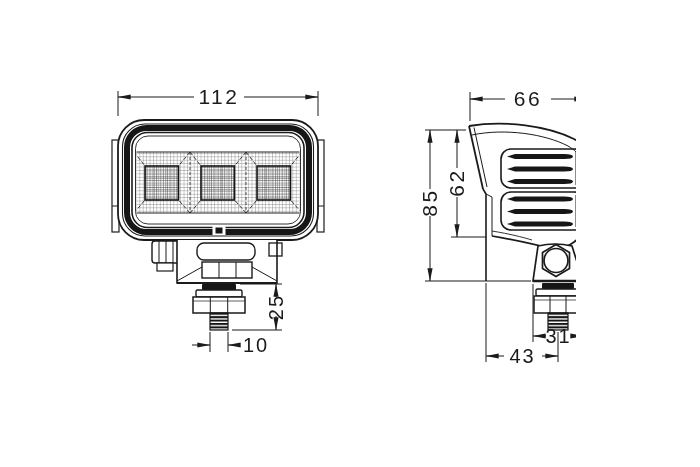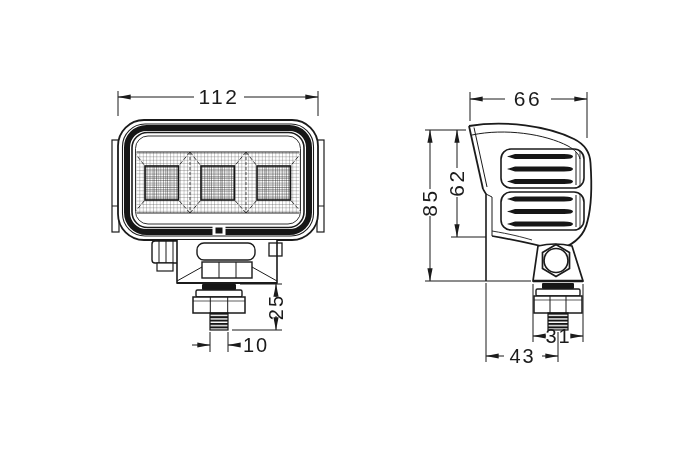--- a/index.html
+++ b/index.html
@@ -1,17 +1,17 @@
 <!DOCTYPE html>
 <html><head>
 <meta charset="utf-8">
 <style>
   html,body{margin:0;padding:0;background:#ffffff;}
   .stage{position:relative;width:576px;height:467px;background:#ffffff;overflow:hidden;
-         font-family:"Liberation Sans", sans-serif;padding-left:48px;}
+         font-family:"Liberation Sans", sans-serif;}
   svg{position:absolute;left:0;top:0;}
   text{font-family:"Liberation Sans", sans-serif;fill:#1b1b1b;}
   .dimtxt{font-size:21px;letter-spacing:2.5px;}
   .dimtxt-s{font-size:20px;letter-spacing:2px;}
   .obj{stroke:#1b1b1b;fill:none;}
   .objw{stroke:#1b1b1b;fill:#ffffff;}
   .dim{stroke:#1b1b1b;stroke-width:1;fill:none;}
   .dark{fill:#161616;stroke:none;}
 </style>
 </head>

